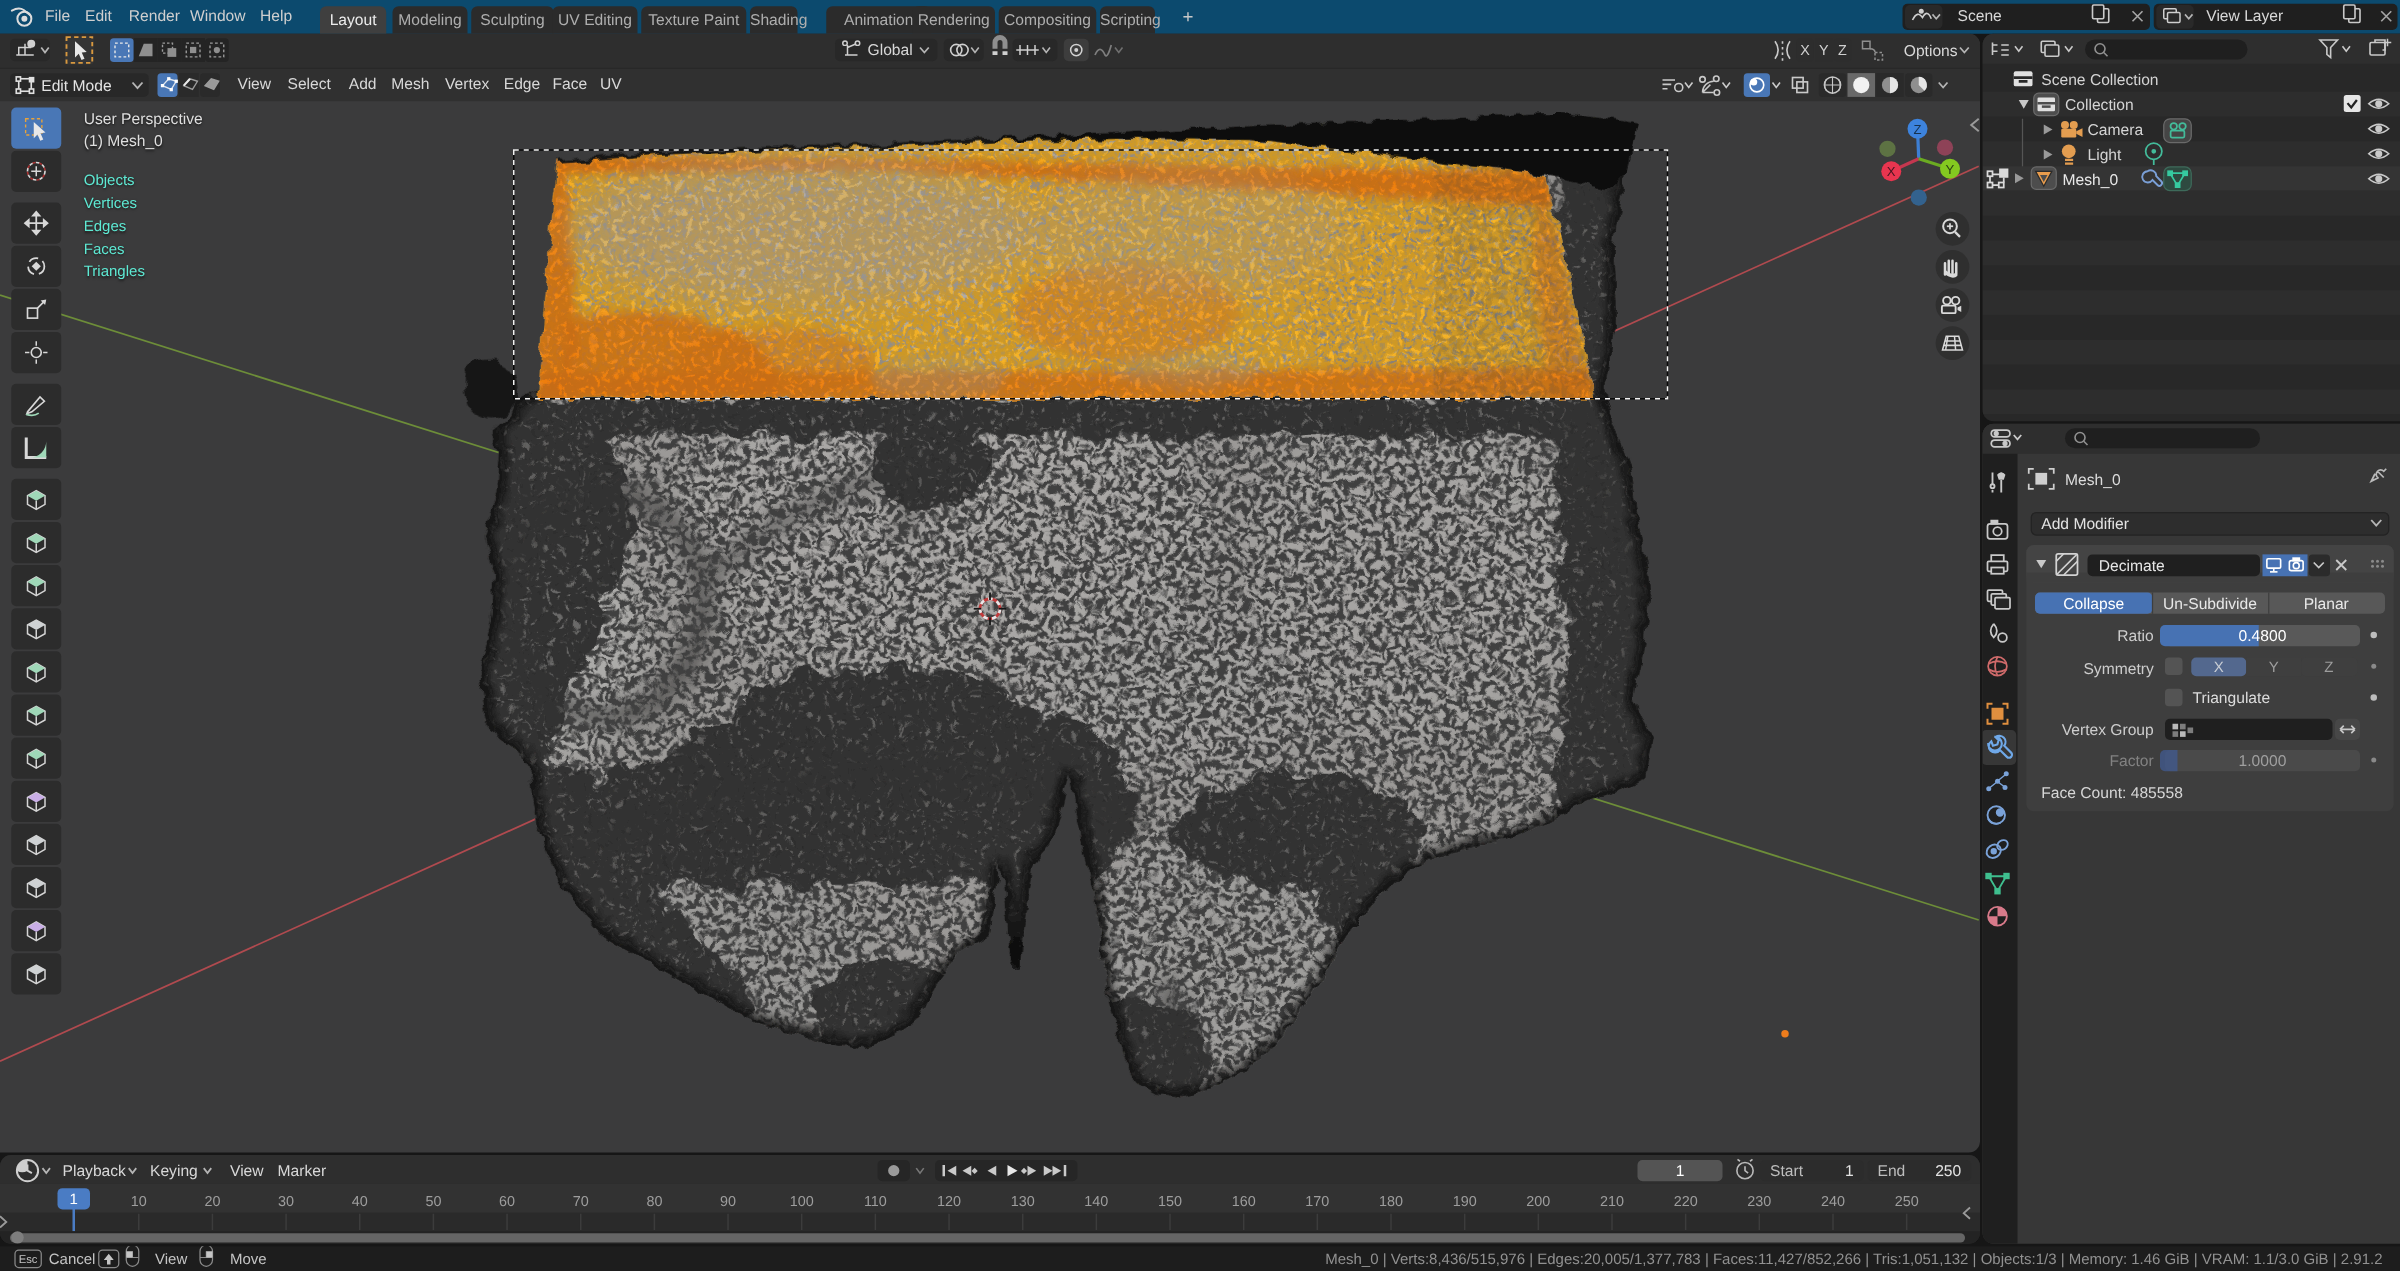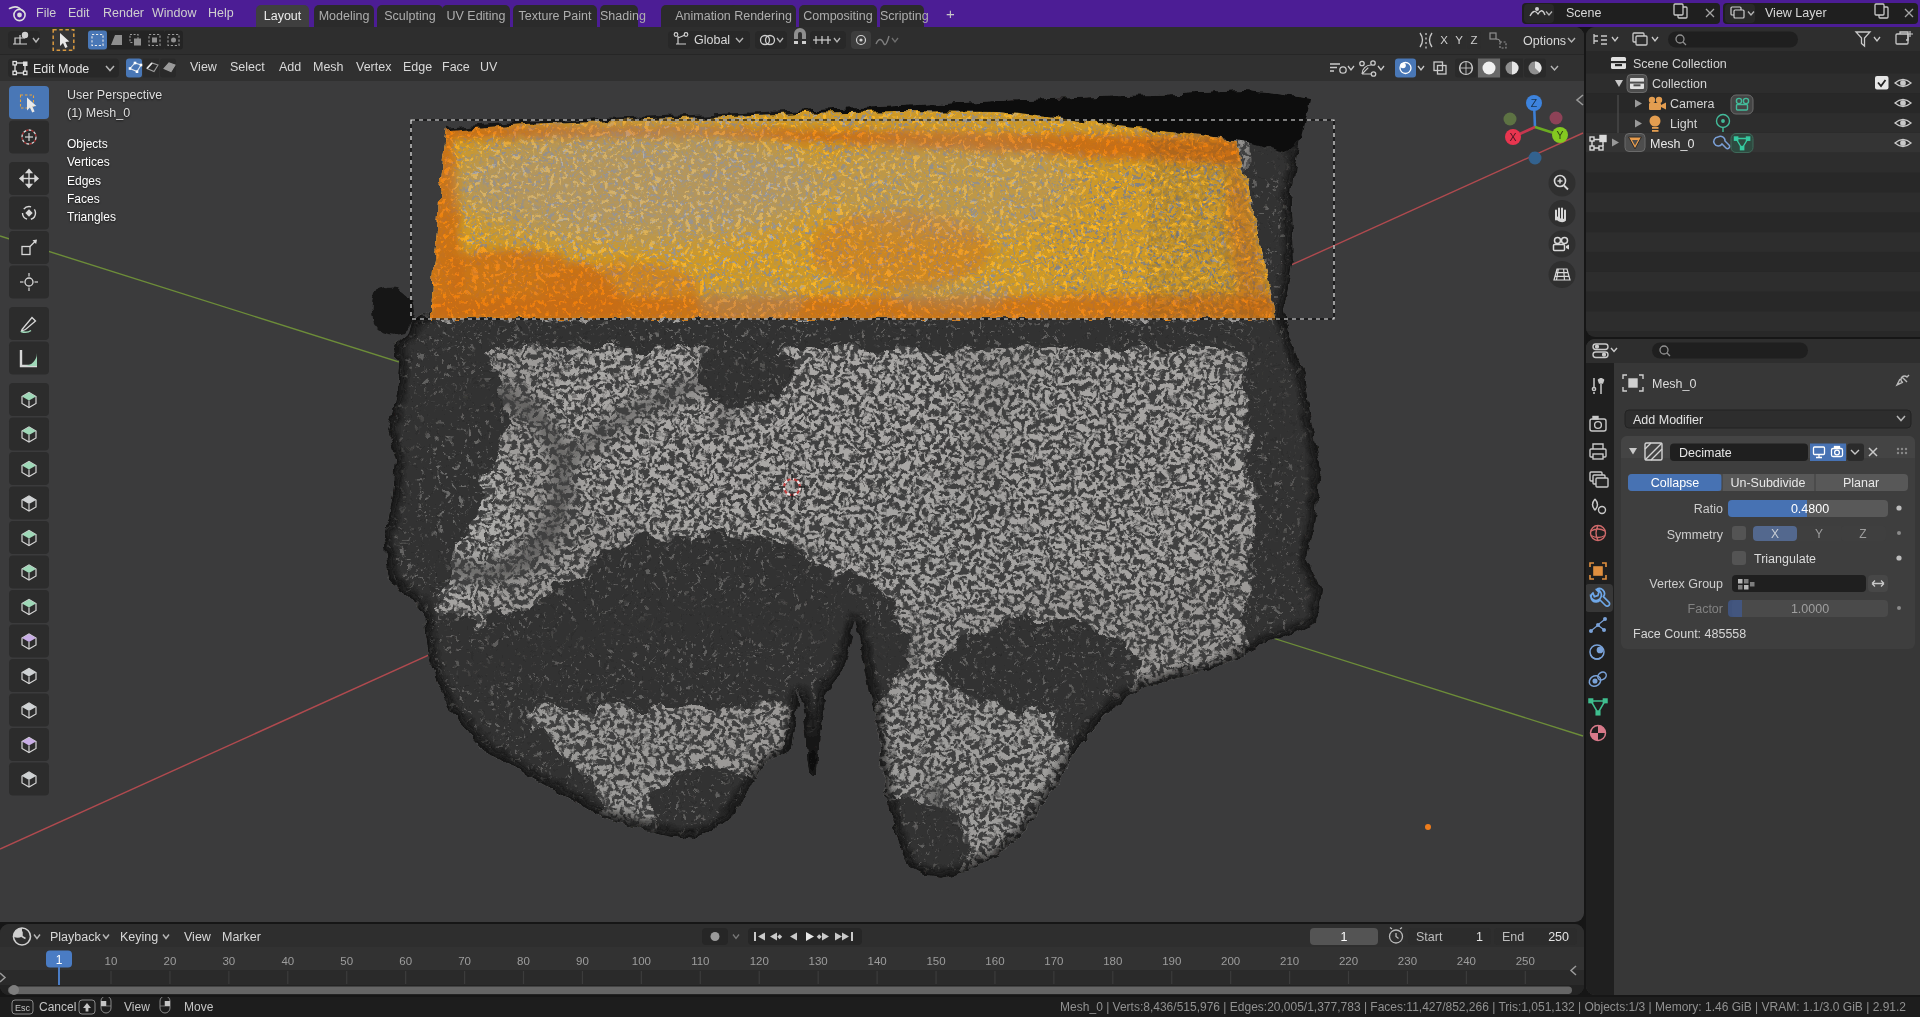--- a/index.html
+++ b/index.html
@@ -1,20 +1,20 @@
 <!DOCTYPE html>
 <html><head><meta charset="utf-8">
 <style>
 *{margin:0;padding:0;box-sizing:border-box}
 html,body{width:1920px;height:1017px;overflow:hidden;background:#111;font-family:"Liberation Sans",sans-serif}
 #root{position:absolute;left:0;top:0;width:1920px;height:1017px;background:#161616}
 .abs{position:absolute}
 .tx{white-space:nowrap}
 
-#topbar{left:0;top:0;width:1920px;height:27px;background:#4c1d95;color:#c2c2c2;font-size:12.5px}
+#topbar{left:0;top:0;width:1920px;height:27px;background:#0c4a6e;color:#c2c2c2;font-size:12.5px}
 #topbar .menu{top:6px;color:#cfcfcf}
 .wtab{top:5px;height:22px;border-radius:5px 5px 0 0;background:#2b2b2b;color:#aeaeae;font-size:12.5px;line-height:22px;text-align:center}
 .wtab.act{background:#3f3f3f;color:#ececec}
 
 .fielddark{background:#1f1f1f;border-radius:4px}
 
 #vp{left:0;top:27px;width:1584px;height:895px;background:#3b3b3c;border-radius:0 9px 9px 0;overflow:hidden}
 #vph1{left:0;top:0;width:1584px;height:27px;background:#2e2e2e}
 #vph2{left:0;top:27px;width:1584px;height:27px;background:#303030;border-top:1px solid #262626}
 .menubtn{color:#d8d8d8;font-size:12.5px;top:33px;position:absolute}
@@ -627,21 +627,21 @@
           <path d="M1512,61.5 a6.5,6.5 0 0 1 0,13 Z" fill="#e6e6e6"></path>
           <rect x="1524" y="58.5" width="22" height="19" rx="3" fill="#2a2a2a"></rect>
           <circle cx="1535" cy="68" r="6.5" fill="#8f8f8f"></circle>
           <path d="M1535,61.5 a6.5,6.5 0 0 1 4.6,11.1 L1535,68Z" fill="#e6e6e6"></path>
           <path d="M1551,66 l3.5,4 3.5,-4" fill="none" stroke="#b5b5b5" stroke-width="1.4"></path>
         </g>
       </svg>
 
   <div class="abs" style="left:67px;top:61px;color:#dfdfdf;font-size:12.5px;text-shadow:0 1px 2px rgba(0,0,0,.7)">User Perspective</div>
   <div class="abs" style="left:67px;top:79px;color:#dfdfdf;font-size:12.5px;text-shadow:0 1px 2px rgba(0,0,0,.7)">(1) Mesh_0</div>
-  <div class="abs" style="left:67px;top:108px;color:#ffffff;font-size:12px;line-height:18.3px;text-shadow:0 1px 2px rgba(0,0,0,.6)">Objects<br>Vertices<br>Edges<br>Faces<br>Triangles</div>
+  <div class="abs" style="left:67px;top:108px;color:#5eead4;font-size:12px;line-height:18.3px;text-shadow:0 1px 2px rgba(0,0,0,.6)">Objects<br>Vertices<br>Edges<br>Faces<br>Triangles</div>
 </div>
 
 <div id="outliner" class="abs">
   <div id="outlhead" class="abs"></div>
   <svg class="abs" style="left:0;top:0" width="334" height="310" viewBox="1586 27 334 310">
 
     <g stroke="#c9c9c9" stroke-width="1.3" fill="none">
       <path d="M1594,34 l0,10 m0,-8 l4,0 m-4,5 l4,0 M1601,36 l6,0 m-6,4 l6,0 m-6,4 l6,0"></path>
       <path d="M1612,37 l3,4 3,-4"></path>
     </g>

